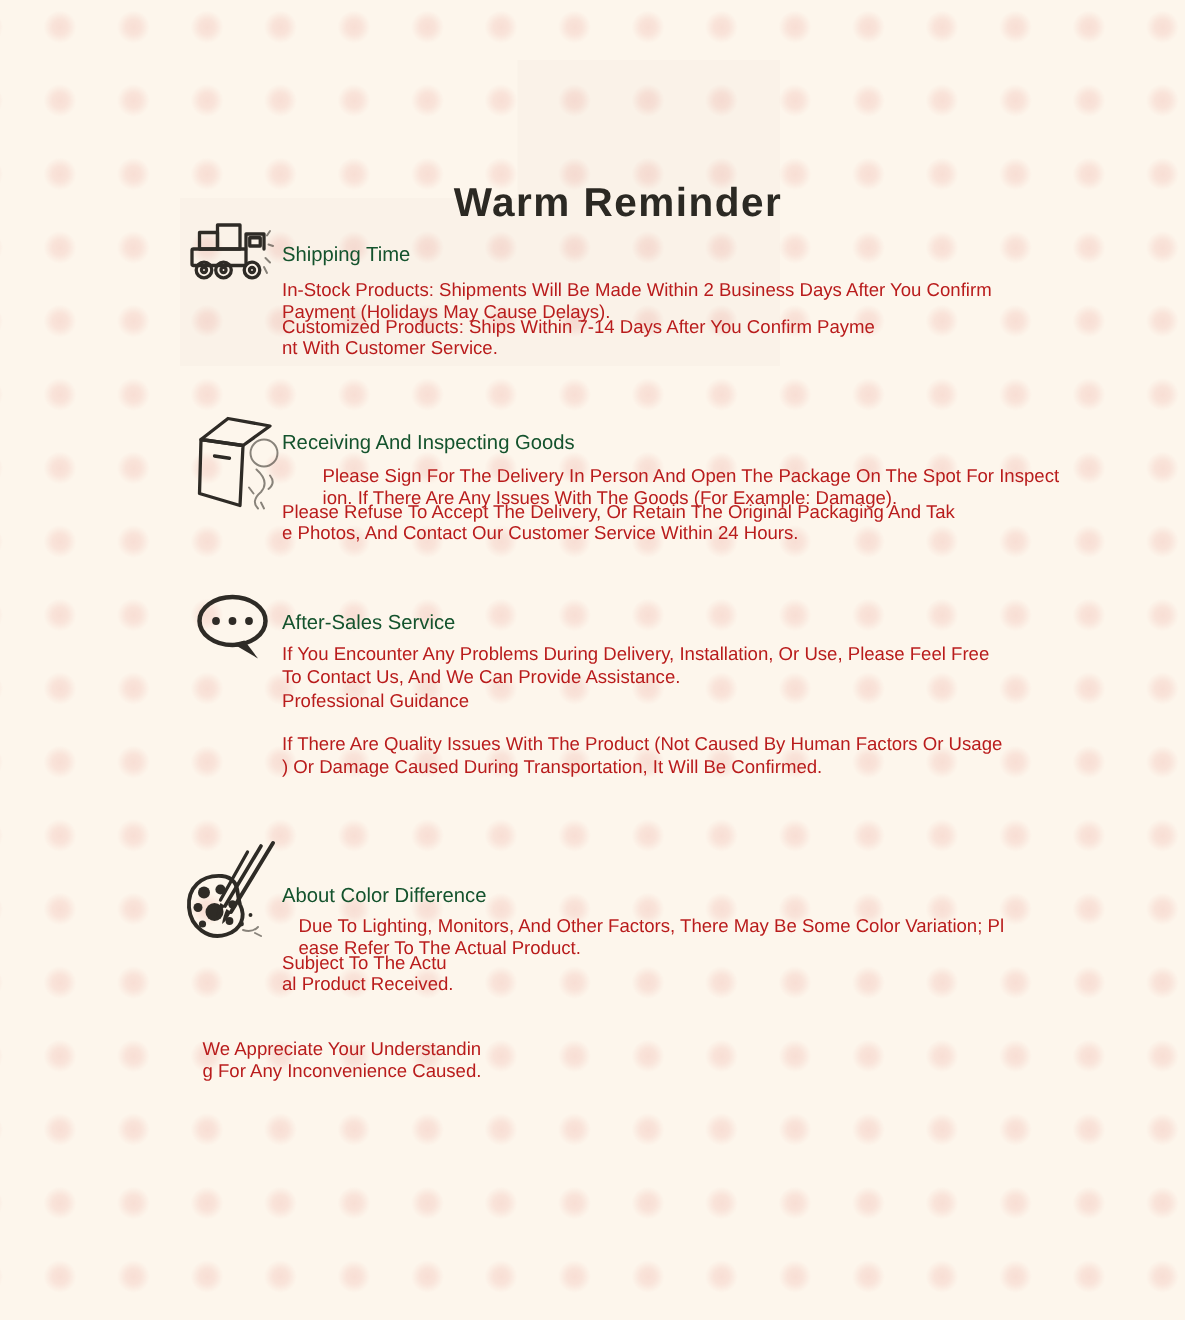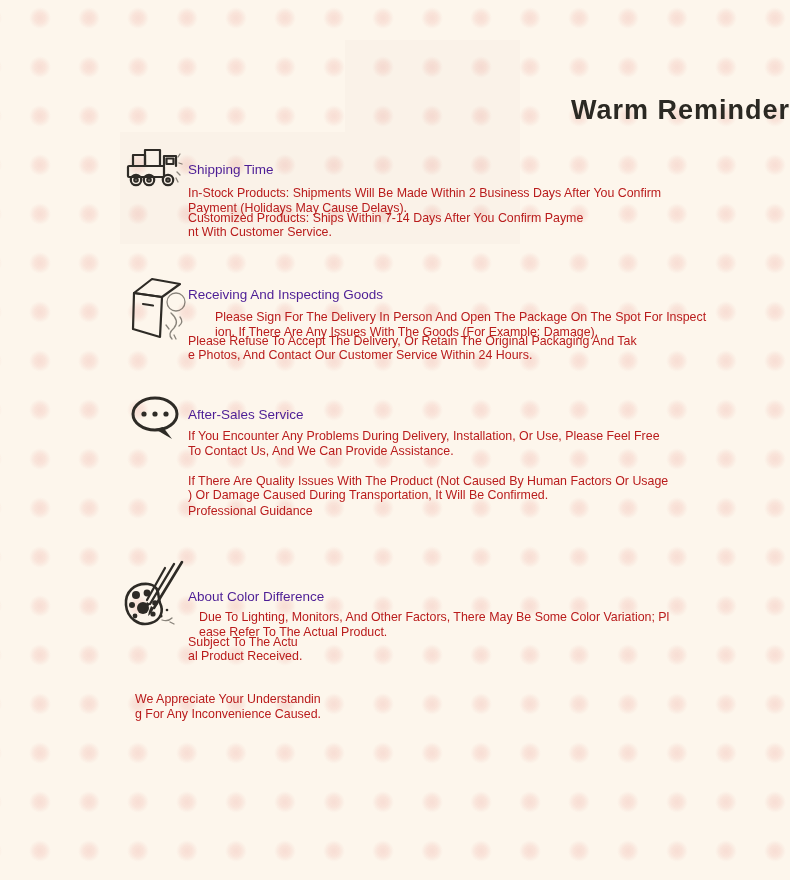--- a/index.html
+++ b/index.html
@@ -13,39 +13,39 @@
     background-image:
       radial-gradient(circle 11px at 24px 24px, rgba(243,199,189,.50) 0%, rgba(243,199,189,.40) 45%, rgba(243,199,189,0) 100%);
     background-size:49px 49px;
     background-position:16px -6px;
   }
   .watermark{position:absolute;background:rgba(120,100,70,0.022);pointer-events:none;}
   .wm1{left:345px;top:40px;width:175px;height:92px;}
   .wm2{left:120px;top:132px;width:400px;height:112px;}
 
   .page-title{
-    position:absolute;top:77px;left:34px;right:0;
-    text-align:right;
+    position:absolute;top:102px;left:34px;right:0;
+    text-align:center;
     font-size:27px;font-weight:bold;color:#2b2923;
     letter-spacing:1px;
   }
 
   .section{position:absolute;left:188px;width:520px;}
   .sec-icon{position:absolute;}
   #icon-truck{left:125px;top:147px;}
   #icon-package{left:128px;top:273px;}
   #icon-chat{left:129px;top:394px;}
   #icon-palette{left:118px;top:558px;}
   #sec1{top:162px;}
   #sec2{top:287px;}
   #sec3{top:407px;}
   #sec4{top:589px;}
 
   .sec-heading{
-    font-size:13.5px;font-weight:normal;color:#4c1d95;
+    font-size:13.5px;font-weight:normal;color:#14532d;
     margin:0;line-height:15px;
   }
   .para{
     font-size:12.4px;line-height:14.8px;margin:0;
     white-space:pre;color:#b91c1c;
   }
   #sec1 .p1{margin-top:9px;}  #sec1 .p2{margin-top:-5px;}
   #sec2 .p1{margin-top:8px;margin-left:27px;}  #sec2 .p2{margin-top:-6px;}
   #sec3 .p1{margin-top:7px;}  #sec3 .p2{margin-top:1px;}
   #sec3 .p3{margin-top:15px;} #sec3 .p4{margin-top:-8px;}
@@ -114,23 +114,23 @@
     <path class="fill" d="M34 33 L43 45 L26 35 Z"></path>
     <circle class="fill" cx="15" cy="20" r="2.6"></circle>
     <circle class="fill" cx="26" cy="20" r="2.6"></circle>
     <circle class="fill" cx="37" cy="20" r="2.6"></circle>
   </svg>
 </span>
 <div class="section" id="sec3">
   <h2 class="sec-heading">After-Sales Service</h2>
   <p class="para p1">If You Encounter Any Problems During Delivery, Installation, Or Use, Please Feel Free
 To Contact Us, And We Can Provide Assistance.</p>
+  <p class="para p2">Professional Guidance</p>
   <p class="para p3">If There Are Quality Issues With The Product (Not Caused By Human Factors Or Usage
 ) Or Damage Caused During Transportation, It Will Be Confirmed.</p>
-  <p class="para p2">Professional Guidance</p>
 </div>
 
 <span class="sec-icon" id="icon-palette">
   <svg width="76" height="74" viewBox="0 0 76 74">
     <path class="sk" style="stroke-width:2.6" d="M30 26 C16 25 7 34 8 47 C9 60 21 69 33 65 C43 62 46 53 42 45 C40 39 41 33 38 30 C36 27.5 33 26.3 30 26 Z"></path>
     <circle class="fill" cx="18" cy="37" r="4"></circle>
     <circle class="fill" cx="29" cy="35" r="3.4"></circle>
     <circle class="fill" cx="14" cy="47" r="3"></circle>
     <circle class="fill" cx="25" cy="50" r="6"></circle>
     <circle class="fill" cx="35" cy="56" r="2.6"></circle>

